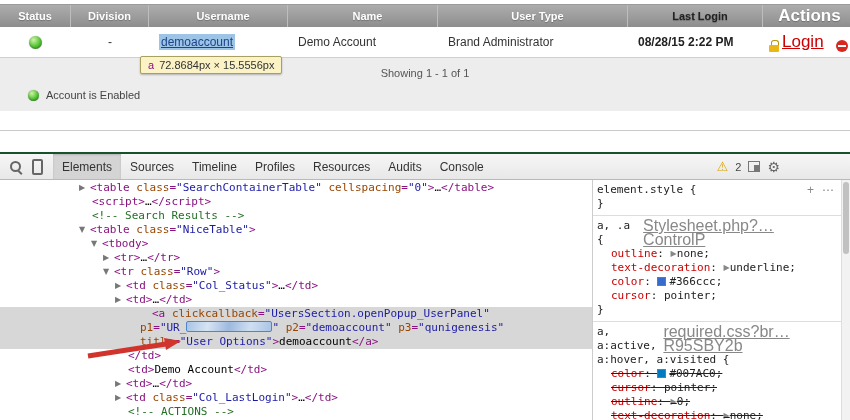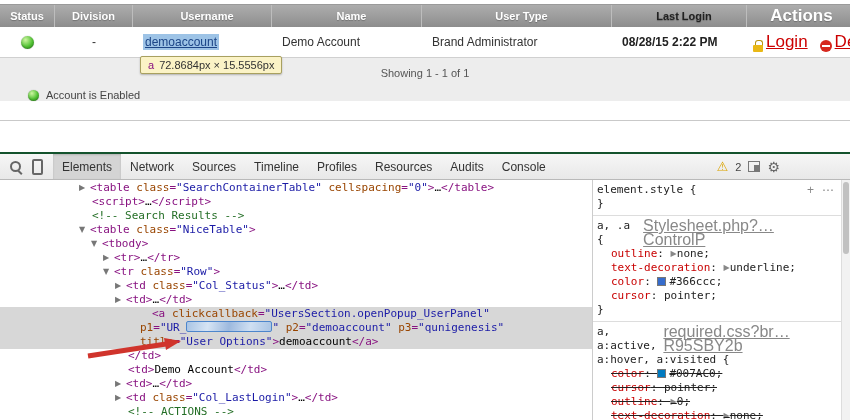--- a/index.html
+++ b/index.html
@@ -8,21 +8,21 @@
           font-family:"Liberation Sans",sans-serif;}
 
   
   .page-top{position:absolute;top:4px;left:0;width:100%}
   .tbl-header{display:flex;height:23px;background:linear-gradient(#adadad,#8d8d8d);border-top:1px solid #9a9a9a}
   .th{color:#fff;font-weight:bold;font-size:11px;display:flex;align-items:center;justify-content:center;
       border-right:1px solid #bdbdbd;text-shadow:0 1px 1px rgba(0,0,0,.25)}
   .th:last-child{border-right:none}
   .tbl-row{display:flex;height:30px;background:#fff;align-items:center;font-size:12px;color:#333}
   .cell{display:flex;align-items:center;height:100%;white-space:nowrap;overflow:hidden}
-  .c0{width:55px;justify-content:center}
+  .c0{width:71px;justify-content:center}
   .c1{width:78px;justify-content:center}
   .c2{width:139px;padding-left:10px}
   .c3{width:150px;padding-left:10px}
   .c4{width:190px;padding-left:10px}
   .c5{width:135px;padding-left:10px;font-weight:bold;color:#222}
   .c6{flex:1;min-width:0;padding-left:6px;gap:12px;font-size:17px}
   .dot{width:13px;height:13px;border-radius:50%;
        background:radial-gradient(circle at 35% 30%,#cdf5a1,#52c234 55%,#2c8f1a);
        box-shadow:inset 0 -1px 2px rgba(0,0,0,.25),0 0 1px rgba(0,0,0,.4)}
   .dot.small{width:11px;height:11px}
@@ -30,21 +30,21 @@
   .act-link{color:#c00;text-decoration:underline;display:flex;align-items:flex-end}
   .icon-lock{position:relative;width:10px;height:12px;margin-right:3px;display:inline-block}
   .icon-lock::before{content:"";position:absolute;top:0;left:2px;width:6px;height:6px;
        border:1.5px solid #b89410;border-bottom:none;border-radius:3px 3px 0 0}
   .icon-lock::after{content:"";position:absolute;bottom:0;left:0;width:10px;height:7px;background:#e9b816;border-radius:1px}
   .icon-noentry{width:12px;height:12px;border-radius:50%;background:#d6281e;position:relative;margin-right:3px;display:inline-block;flex:none}
   .icon-noentry::after{content:"";position:absolute;left:2px;top:5px;width:8px;height:2px;background:#fff}
   .dim-tooltip{position:absolute;top:52px;left:140px;background:#fbf3c6;border:1px solid #a8a060;border-radius:2px;
        padding:2px 7px;font-size:11px;color:#333;box-shadow:0 1px 2px rgba(0,0,0,.25);display:flex;gap:5px;align-items:center;z-index:5}
   .dim-tooltip .ttag{color:#881280}
-  .band{height:44px;background:#ededed;border-top:1px solid #d0d0d0;position:relative}
+  .band{height:54px;background:#ededed;border-top:1px solid #d0d0d0;position:relative}
   .showing{text-align:center;padding-top:9px;font-size:11px;color:#555}
   .note{position:absolute;left:28px;top:31px;display:flex;gap:7px;align-items:center;font-size:11px;color:#444}
   .page-sep{height:1px;background:#c9c9c9;margin-top:19px}
 
   
   .devtools{position:absolute;top:152px;left:0;width:850px;height:268px;border-top:2px solid #14532d;background:#fff}
   .dt-toolbar{height:26px;background:linear-gradient(#f6f6f6,#e8e8e8);border-bottom:1px solid #b9b9b9;
        display:flex;align-items:center;font-size:12px;color:#333;padding:0 6px}
   .icon-search{width:16px;height:16px;position:relative;margin:0 6px 0 2px;flex:none}
   .icon-search::before{content:"";position:absolute;left:2px;top:2px;width:7px;height:7px;border:2px solid #666;border-radius:50%}
@@ -159,21 +159,20 @@
       <span>72.8684px × 15.5556px</span>
     </div>
   </div>
 
   <div class="devtools">
     <div class="dt-toolbar">
       <span class="icon-search"></span>
       <span class="icon-device"></span>
       <div class="dt-tabs">
           <div class="dt-tab active">Elements</div>
-          <div class="dt-tab">Network</div>
           <div class="dt-tab">Sources</div>
           <div class="dt-tab">Timeline</div>
           <div class="dt-tab">Profiles</div>
           <div class="dt-tab">Resources</div>
           <div class="dt-tab">Audits</div>
           <div class="dt-tab">Console</div>
         </div>
       <div class="tb-right">
         <span class="icon-warning">⚠</span>
         <span class="warn-count">2</span>

